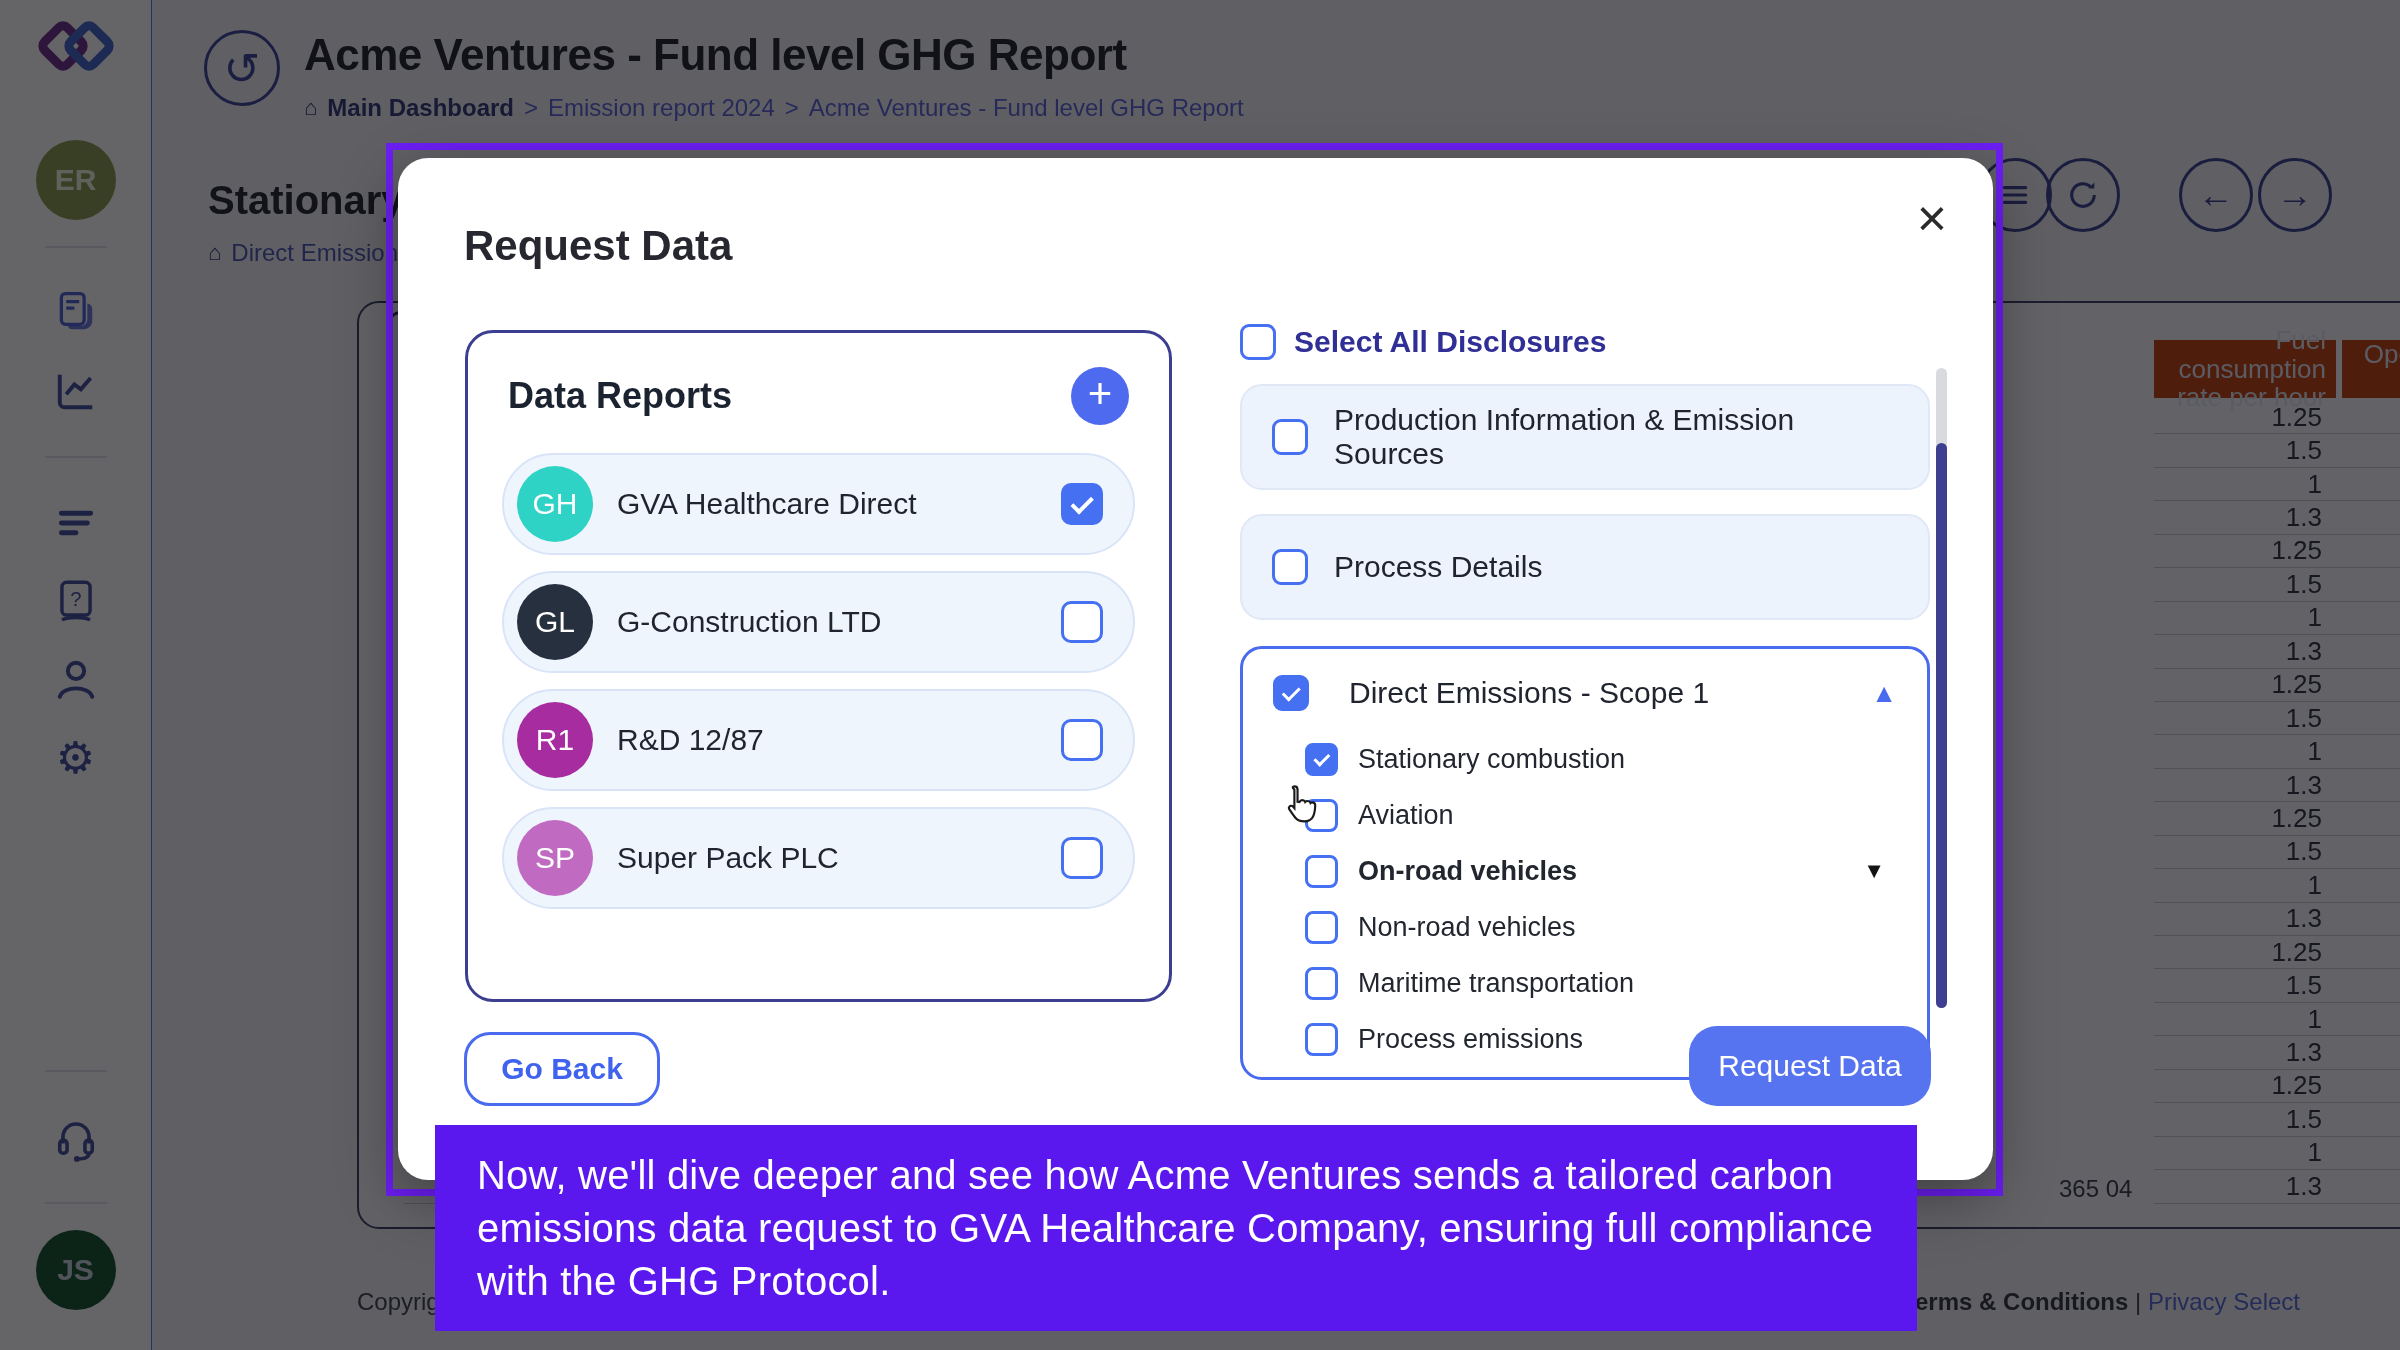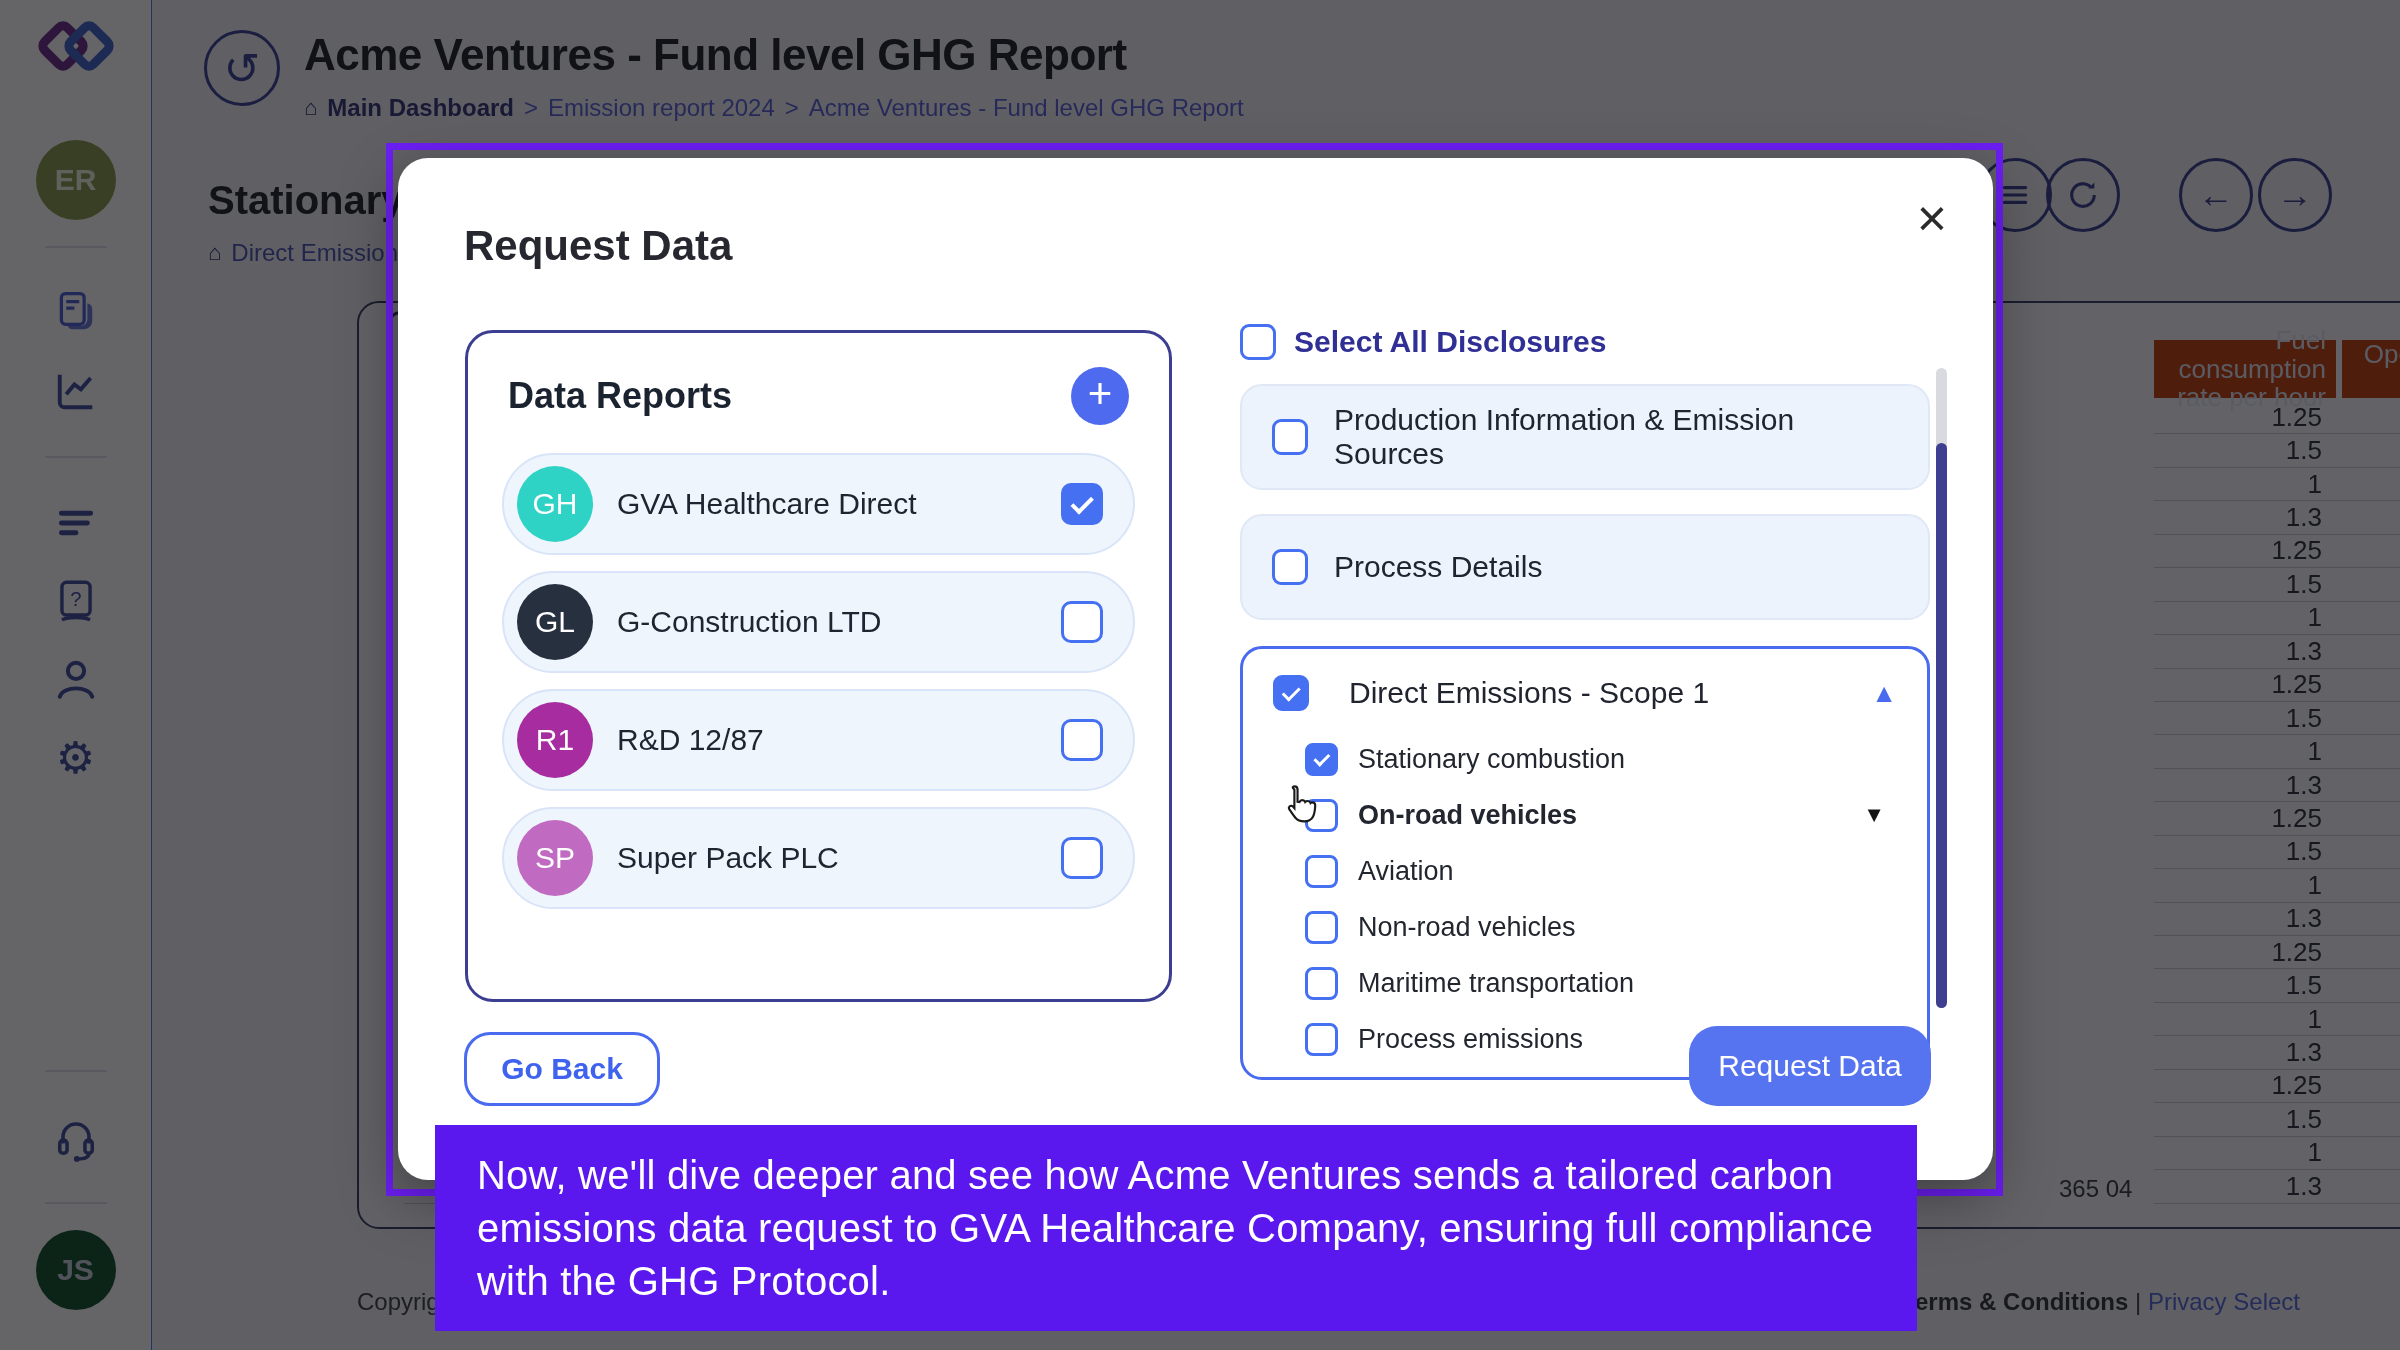--- a/index.html
+++ b/index.html
@@ -542,28 +542,28 @@
         <div class="sub-list">
 
             <div class="sub-row">
               <span class="cb cb32 on"></span>
               <span class="sub-label">Stationary combustion</span>
 
             </div>
 
             <div class="sub-row">
               <span class="cb cb32"></span>
+              <span class="sub-label">Aviation</span>
+
+            </div>
+
+            <div class="sub-row">
+              <span class="cb cb32"></span>
               <span class="sub-label" style="font-weight: bold;">On-road vehicles</span>
               <span class="sub-caret">▼</span>
-            </div>
-
-            <div class="sub-row">
-              <span class="cb cb32"></span>
-              <span class="sub-label">Aviation</span>
-
             </div>
 
             <div class="sub-row">
               <span class="cb cb32"></span>
               <span class="sub-label">Non-road vehicles</span>
 
             </div>
 
             <div class="sub-row">
               <span class="cb cb32"></span>

